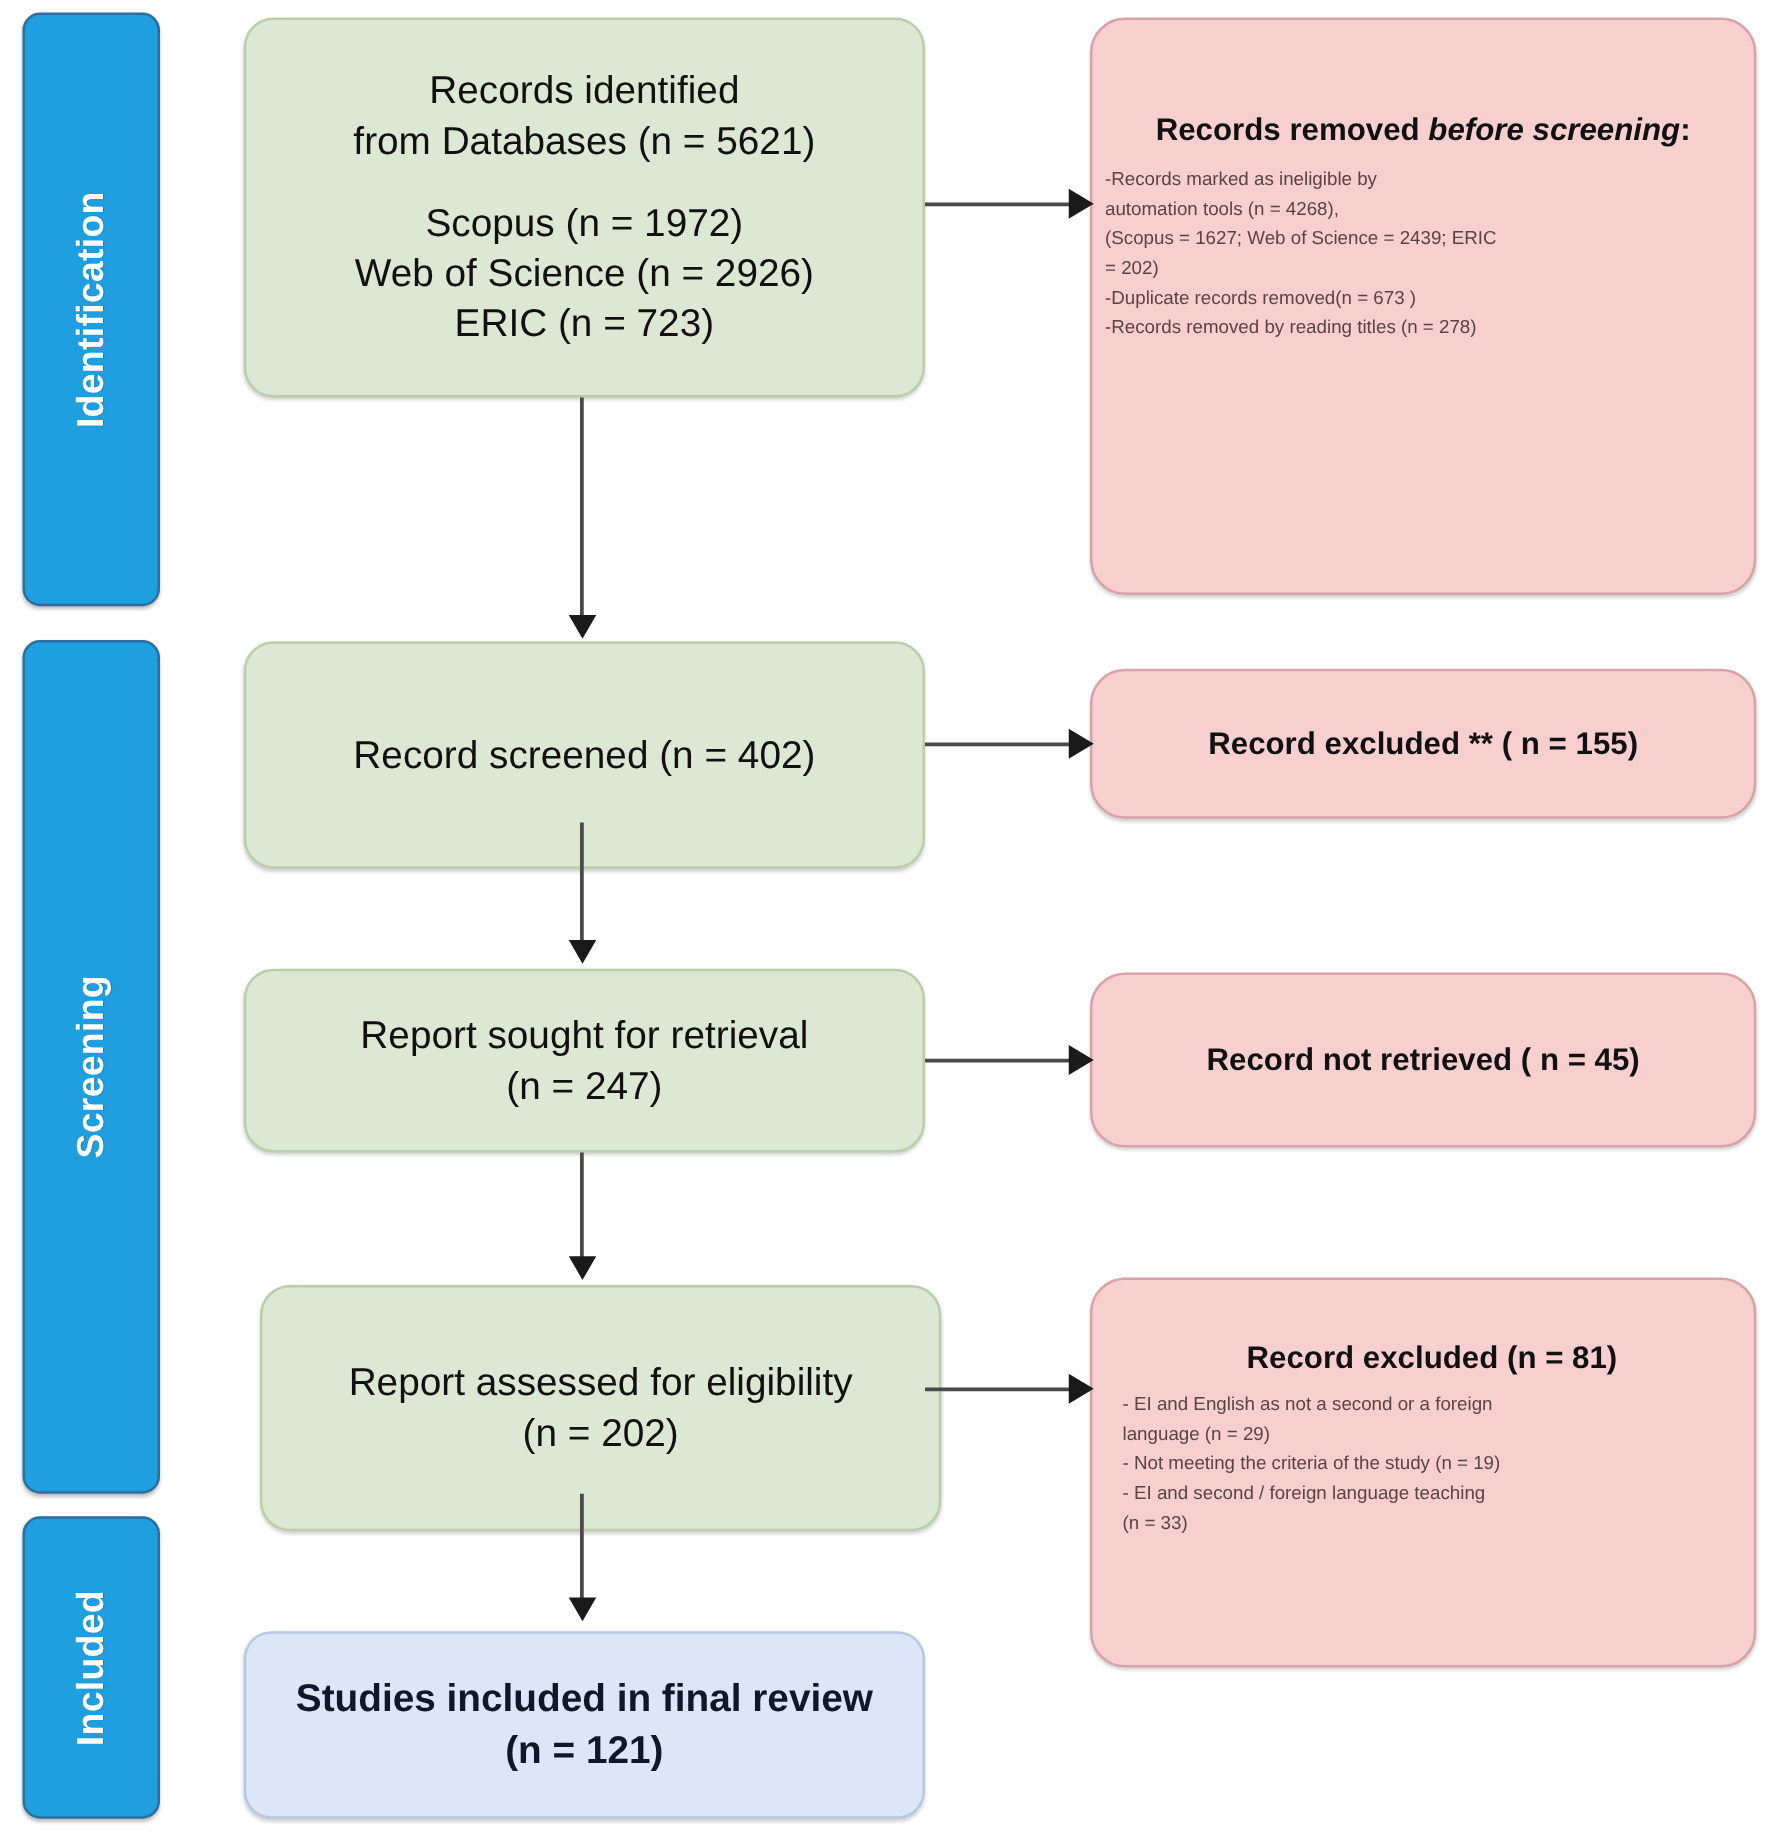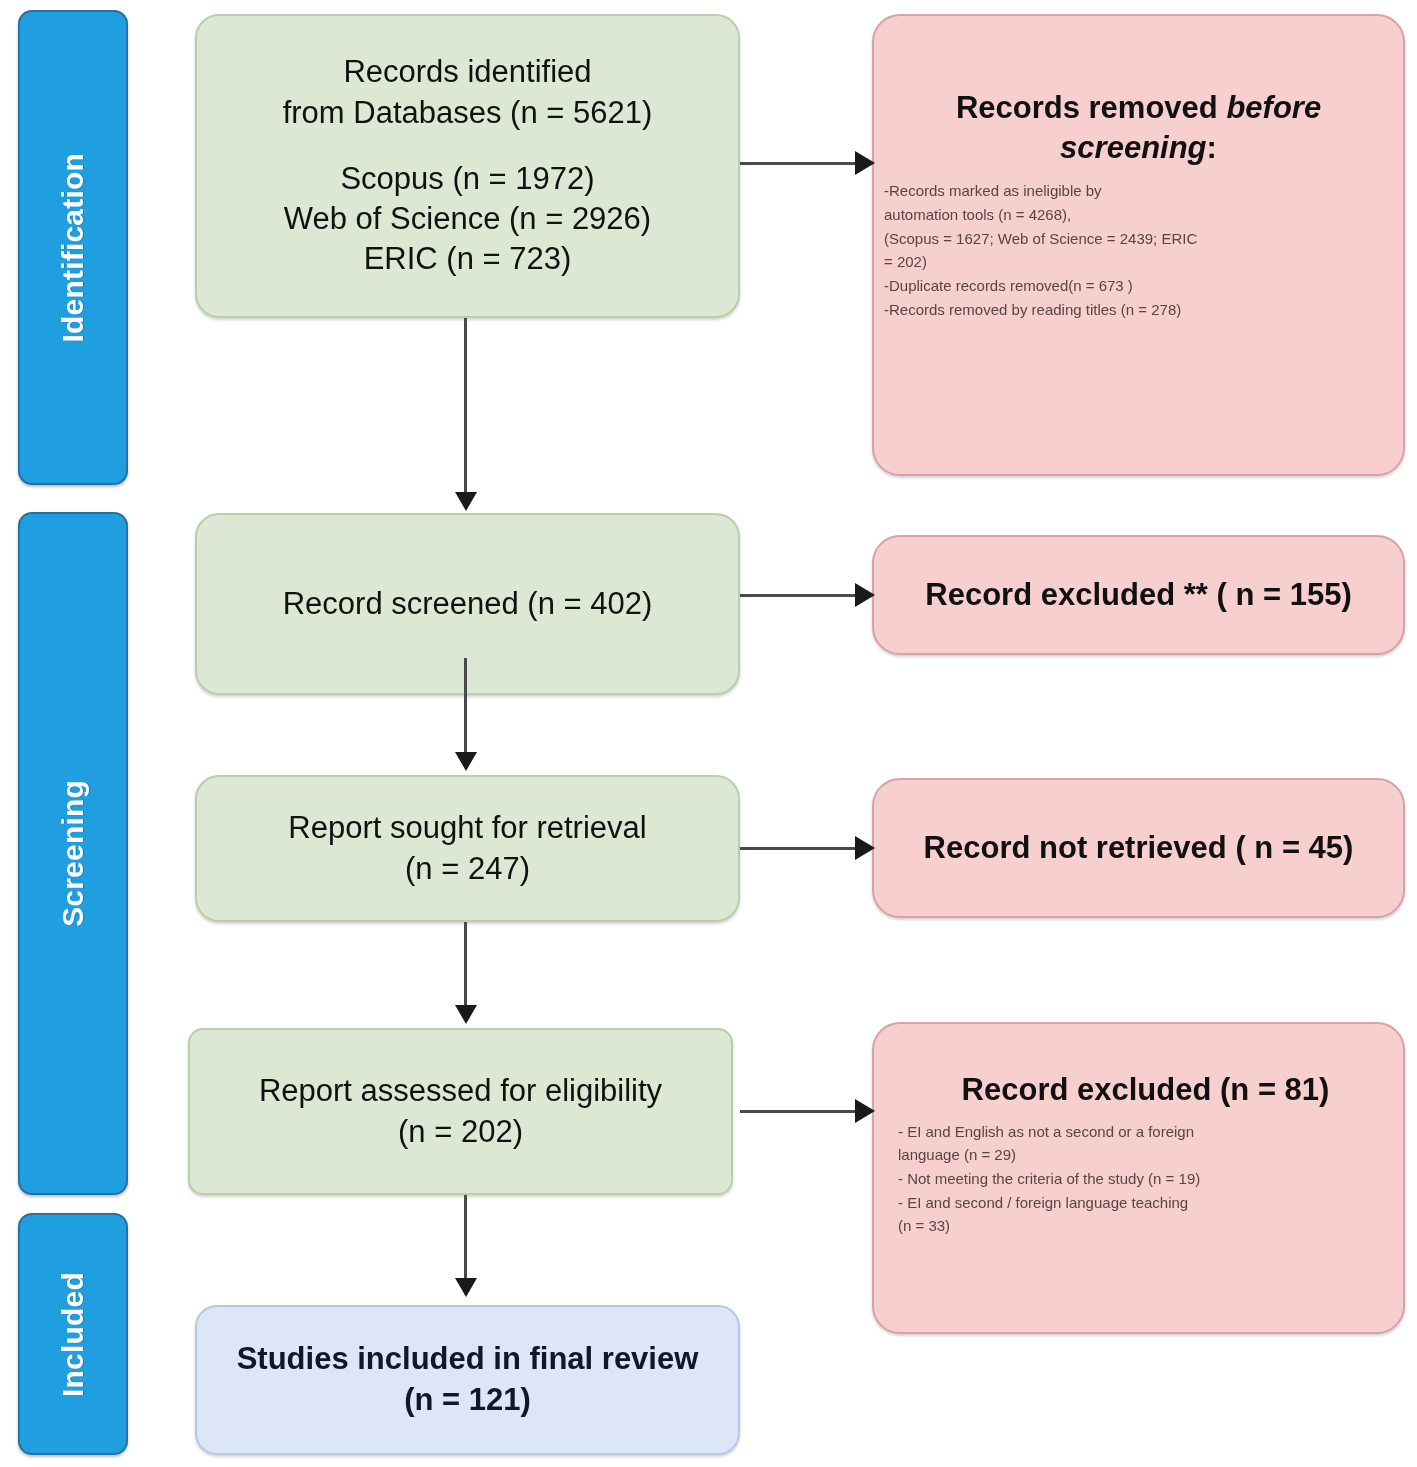--- a/index.html
+++ b/index.html
@@ -29,21 +29,21 @@
     padding:8px 18px;
   }
   .greenbox .ln{font-weight:normal;font-size:31px;line-height:1.30;}
   .greenbox .gap{height:26px;}
 
   
   .pinkbox{
     background:#f7cfcf;border:2px solid #d9a2a6;border-radius:28px;
     color:#111111;box-shadow:0 2px 3px rgba(0,0,0,.18);
   }
-  .pinkbox .hdr{font-weight:bold;font-size:31px;line-height:1.28;text-align:center;}
+  .pinkbox .hdr{font-weight:bold;font-size:25px;line-height:1.28;text-align:center;}
   .pinkbox .hdr i{font-style:italic;}
   .pinkbox .body{
     align-self:stretch;text-align:left;font-size:15px;line-height:1.58;
     color:#5c4343;
   }
 
   
   .bluebox{
     background:#dce6f7;border:2px solid #b8c8e4;border-radius:22px;
     color:#0f172a;box-shadow:0 2px 3px rgba(0,0,0,.18);
@@ -129,21 +129,21 @@
   <div class="box pinkbox" style="left:872px;top:778px;width:533px;height:140px;">
     <div class="hdr">Record not retrieved ( n = 45)</div>
   </div>
 
   <div class="hline" style="left:740px;top:847px;width:118px;"></div>
   <div class="arrow-right" style="left:855px;top:836px;"></div>
 
   <div class="vline" style="left:464px;top:922px;height:88px;"></div>
   <div class="arrow-down" style="left:455px;top:1005px;"></div>
 
-  <div class="box greenbox" style="left:188px;top:1028px;width:545px;height:167px;border-radius:15px;">
+  <div class="box greenbox" style="left:208px;top:1028px;width:545px;height:197px;">
     <div class="ln">Report assessed for eligibility</div>
     <div class="ln">(n = 202)</div>
   </div>
 
   <div class="box pinkbox" style="left:872px;top:1022px;width:533px;height:312px;
               justify-content:flex-start;padding:46px 10px 10px 24px;">
     <div class="hdr">Record excluded (n = 81)</div>
     <div class="body" style="margin-top:10px;">
       <div>- EI and English as not a second or a foreign</div>
       <div>language (n = 29)</div>

